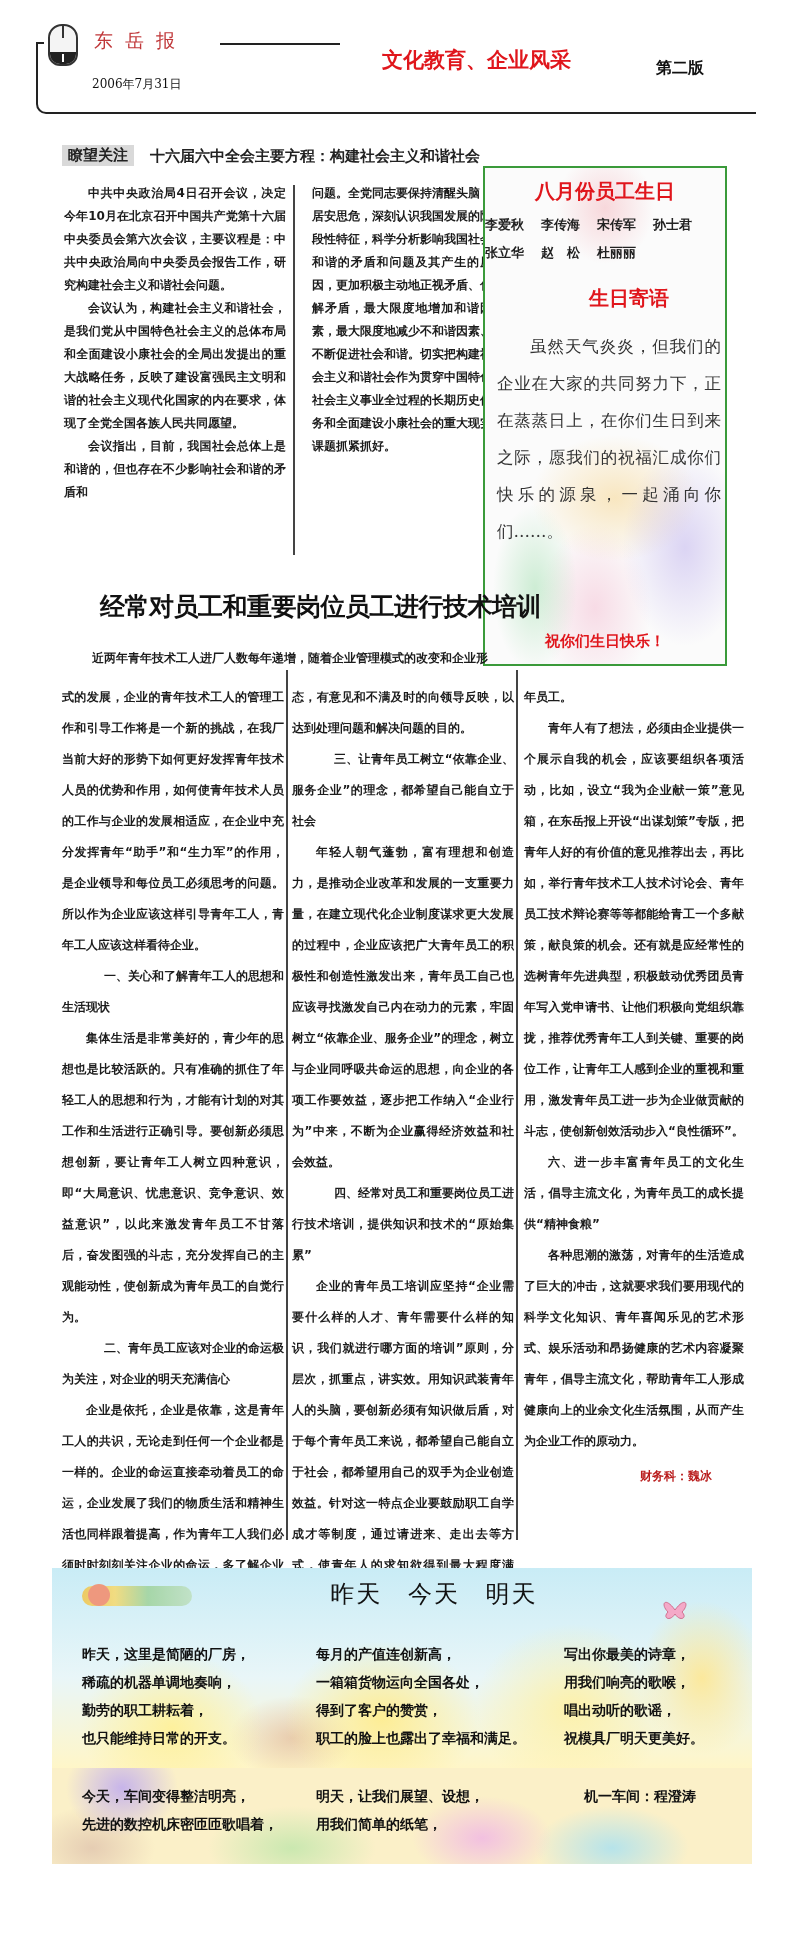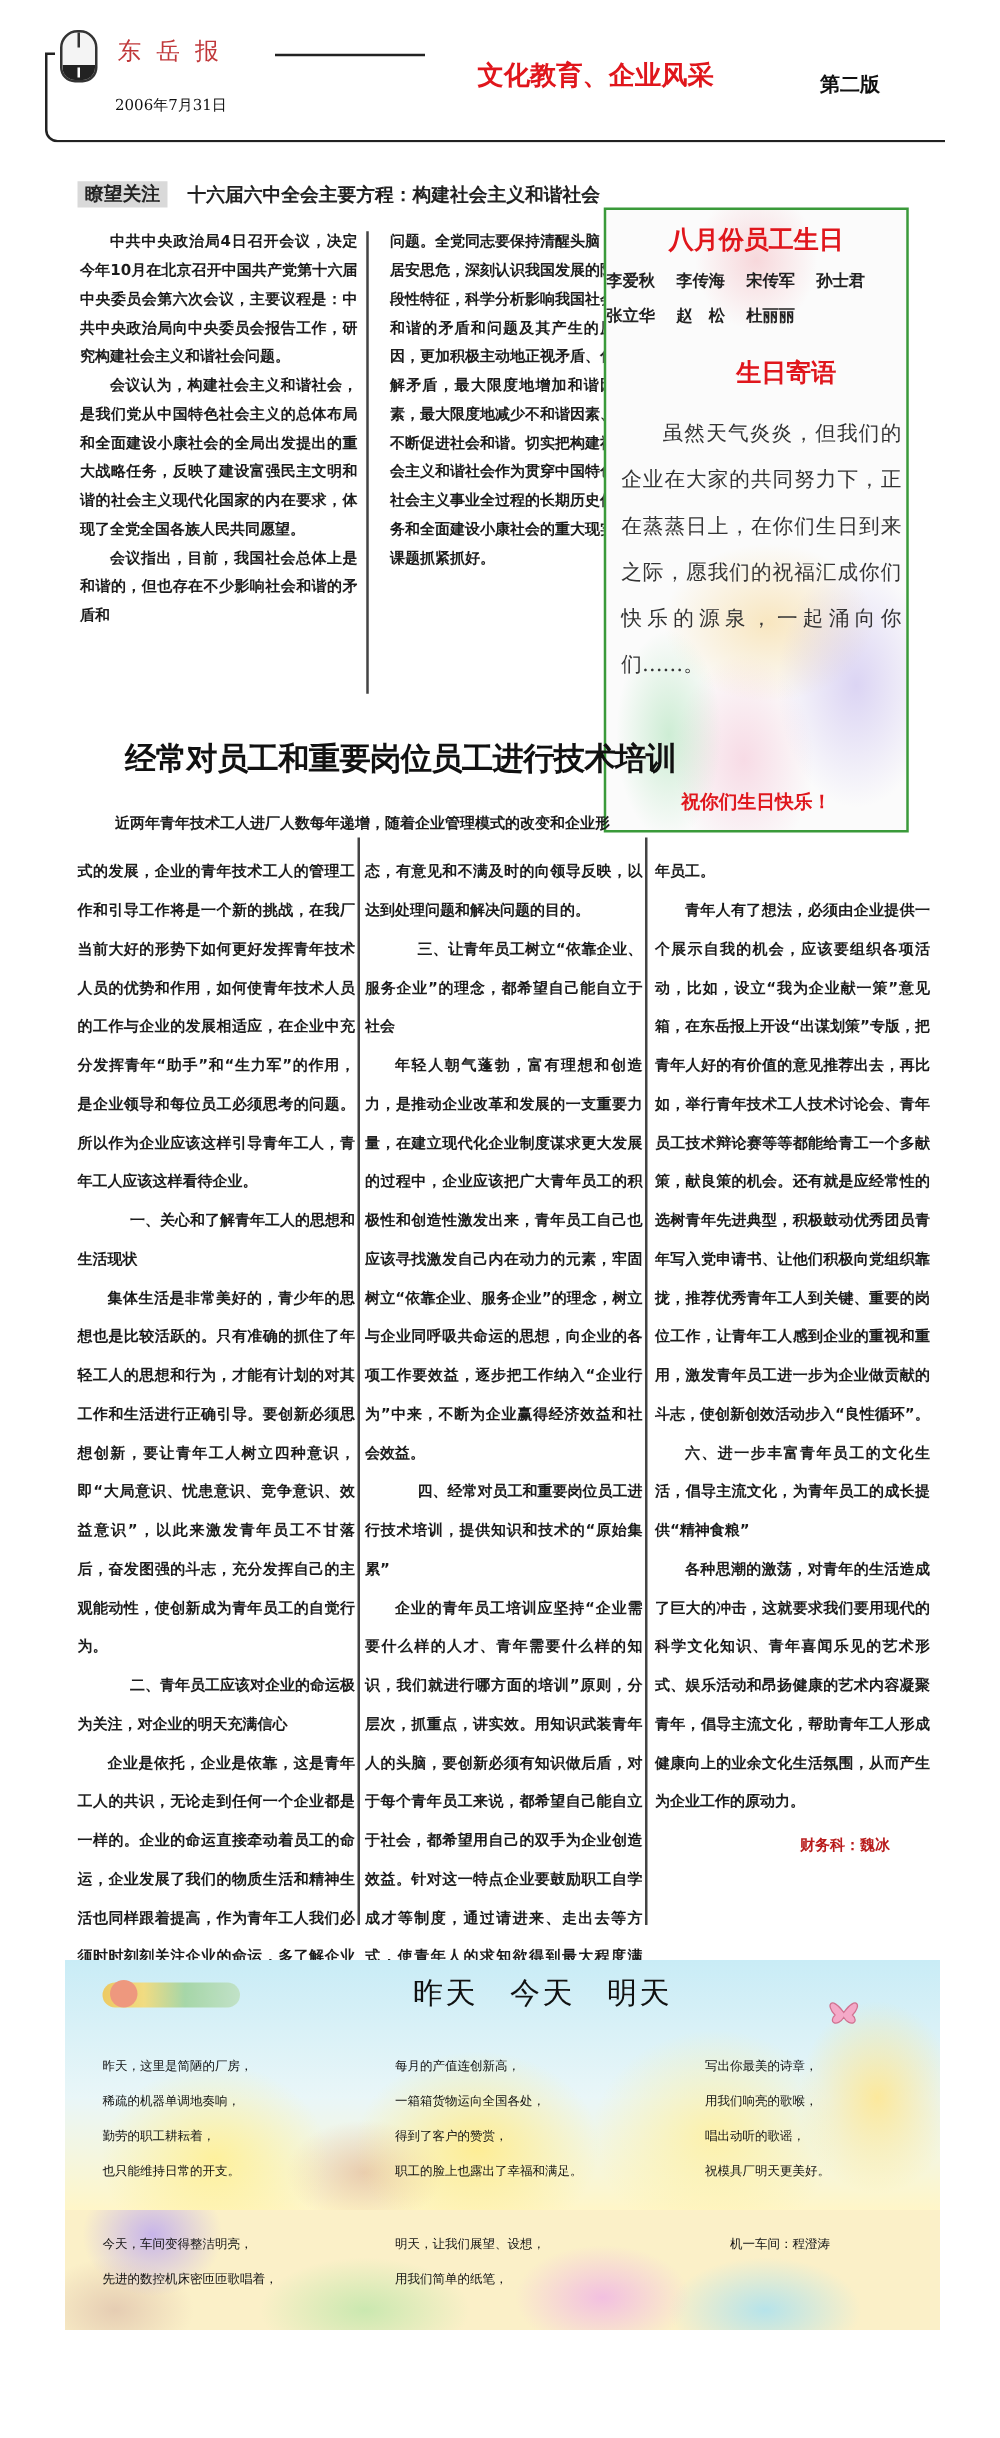--- a/index.html
+++ b/index.html
@@ -77,21 +77,21 @@
       radial-gradient(ellipse 80px 70px at 70px 20px, rgba(190,170,240,0.85), transparent 70%),
       radial-gradient(ellipse 120px 60px at 240px 80px, rgba(190,230,170,0.8), transparent 70%),
       radial-gradient(ellipse 100px 60px at 430px 70px, rgba(240,180,230,0.8), transparent 70%),
       radial-gradient(ellipse 110px 60px at 560px 80px, rgba(170,225,240,0.85), transparent 70%),
       radial-gradient(ellipse 90px 60px at 40px 80px, rgba(220,190,170,0.7), transparent 70%),
       #fbf0c8; }
   .poem-logo { position: absolute; left: 30px; top: 18px; width: 110px; height: 20px; border-radius: 10px;
     background: linear-gradient(90deg, #f2c44a, #f7d96e 30%, #9fd29b 60%, #bfe0c0); opacity: .85; }
   .poem-logo::before { content:""; position:absolute; left:6px; top:-2px; width:22px; height:22px; border-radius:50%; background:#f48a6a; }
   .poem-title { position: absolute; left: 0; top: 10px; width: 100%; text-align: center; font-family: "DejaVu Serif", serif; font-size: 24px; letter-spacing: 2px; color: #111; word-spacing: 16px; margin-left: 32px; }
-  .poem-col { position: absolute; font-size: 10px; font-weight: normal; line-height: 28px; color: #111; }
+  .poem-col { position: absolute; font-size: 14px; font-weight: bold; line-height: 28px; color: #111; }
   .poem-col.p1 { left: 0px; top: 72px; }
   .poem-col.p2 { left: 234px; top: 72px; }
   .poem-col.p3 { left: 492px; top: 72px; }
   .poem2 .poem-col { top: 14px; }
   .poem2 .poem-col.p3 { left: 524px; }
   .butterfly { position:absolute; left: 608px; top: 28px; width: 30px; height: 26px; }
 </style>
 </head>
 <body>
 

